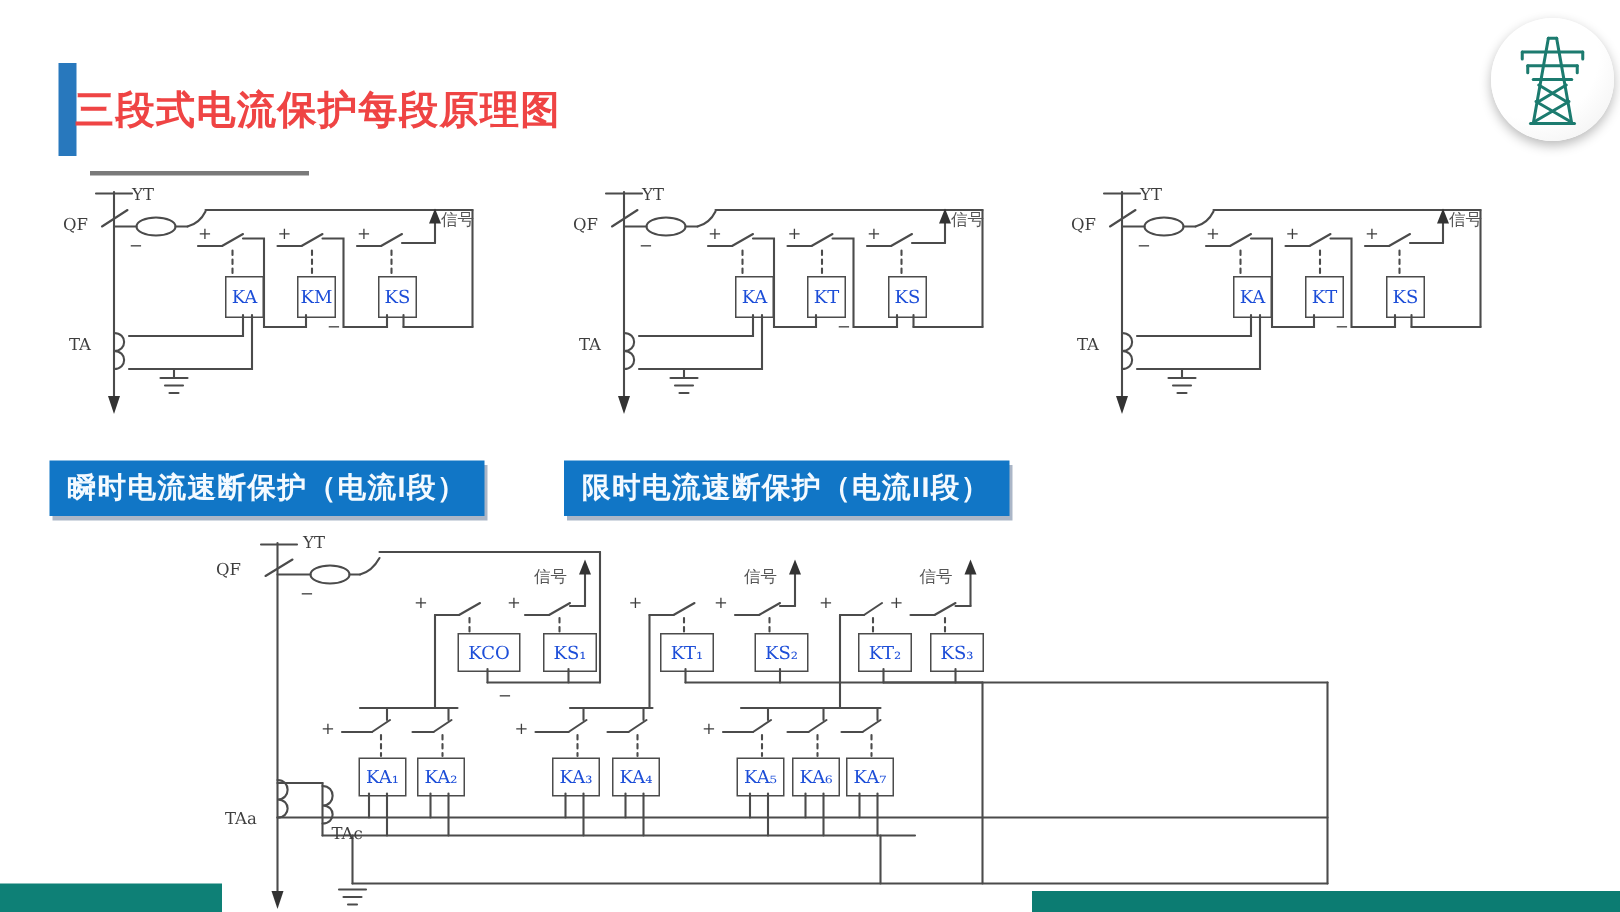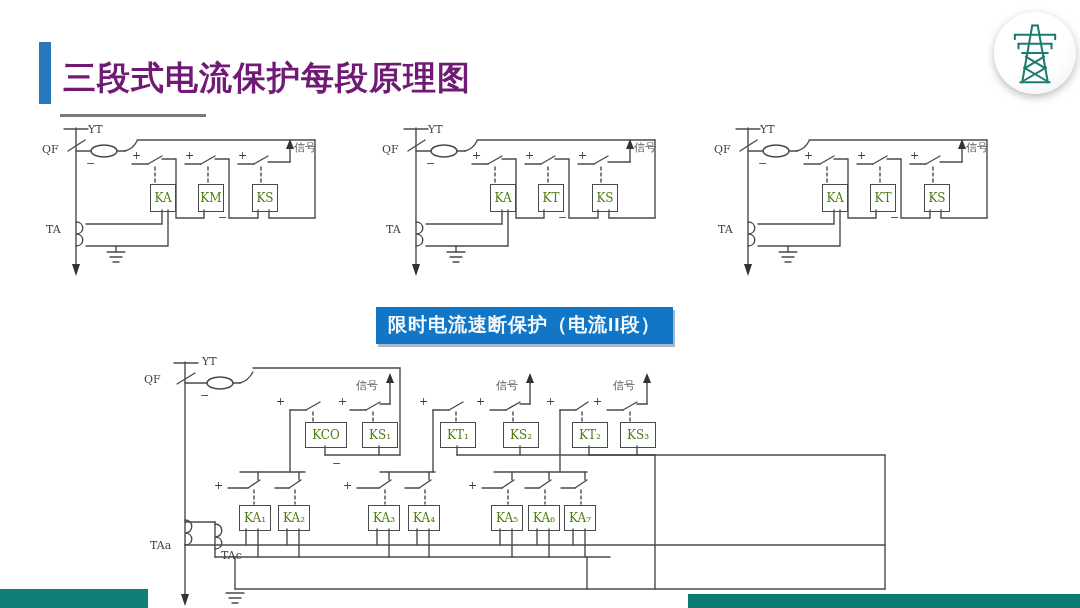--- a/index.html
+++ b/index.html
@@ -1,35 +1,35 @@
 <!DOCTYPE html>
 <html><head>
 <meta charset="utf-8">
 <style>
   html,body{margin:0;padding:0;background:#e8e8e8;}
   .slide{position:relative;width:1080px;height:608px;background:#ffffff;overflow:hidden;
          font-family:"Liberation Sans",sans-serif;}
   
   .accent-bar{position:absolute;left:39px;top:42px;width:12px;height:62px;background:#2878BD;}
-  .page-title{position:absolute;left:63px;top:56px;font-size:33px;font-weight:bold;color:#701a75;
+  .page-title{position:absolute;left:50px;top:56px;font-size:26px;font-weight:bold;color:#ef4444;
               letter-spacing:1px;white-space:nowrap;}
   .title-underline{position:absolute;left:60px;top:114px;width:146px;height:3px;background:#7a7a7a;}
   
   .logo{position:absolute;left:994px;top:12px;width:82px;height:82px;border-radius:50%;
         background:radial-gradient(circle at 35% 30%,#ffffff 55%,#eeeeee 100%);
         box-shadow:0 3px 8px rgba(0,0,0,.28);display:flex;align-items:center;justify-content:center;}
   
   .panel{position:absolute;}
   .panel svg{position:absolute;left:0;top:0;}
   .lbl{position:absolute;font-family:"DejaVu Serif",serif;font-size:11px;line-height:1;
        color:#3e3e3e;white-space:nowrap;}
   .cjk{font-family:"Liberation Sans",sans-serif;color:#555;}
   .box{position:absolute;border:1.5px solid #4b4b4b;background:transparent;display:flex;
        align-items:center;justify-content:center;font-family:"DejaVu Serif",serif;
-       font-size:12px;color:#4d7c0f;line-height:1;}
+       font-size:12px;color:#1d4ed8;line-height:1;}
   
   .cap{position:absolute;background:#1176C6;color:#F4FAFF;font-size:19px;font-weight:600;
        padding:5px 12px 6px;letter-spacing:1px;white-space:nowrap;
        box-shadow:2px 3px 0 rgba(15,45,95,.35);}
   
   .teal-left{position:absolute;left:0;top:589px;width:148px;height:19px;background:#0E8076;}
   .teal-right{position:absolute;left:688px;top:594px;width:392px;height:14px;background:#0C7C72;}
 </style>
 </head>
 <body>
@@ -144,20 +144,21 @@
     <span class="lbl" style="left:104px;top:32px">+</span>
     <span class="lbl" style="left:157px;top:32px">+</span>
     <span class="lbl" style="left:210px;top:32px">+</span>
     <span class="lbl" style="left:190px;top:94px">−</span>
     <span class="lbl cjk" style="left:266px;top:24px">信号</span>
     <div class="box" style="left:122px;top:66px;width:24px;height:26px">KA</div>
     <div class="box" style="left:170px;top:66px;width:24px;height:26px">KT</div>
     <div class="box" style="left:224px;top:66px;width:24px;height:26px">KS</div>
   </div>
 
+  <div class="cap" style="left:33px;top:307px">瞬时电流速断保护（电流I段）</div>
   <div class="cap" style="left:376px;top:307px">限时电流速断保护（电流II段）</div>
 
   <div class="panel" style="left:140px;top:352px;width:770px;height:256px">
     <svg width="770" height="256" stroke="#4B4B4B" stroke-width="1.4" fill="none" stroke-linecap="round">
       <line x1="34" y1="11" x2="58" y2="11"></line>
       <line x1="45" y1="10" x2="45" y2="246"></line>
       <polygon points="41,242 49,242 45,254" fill="#333" stroke="none"></polygon>
       <line x1="37" y1="32" x2="55" y2="21"></line>
       <line x1="45" y1="31" x2="67" y2="31"></line>
       <ellipse cx="80" cy="31" rx="13" ry="6"></ellipse>

